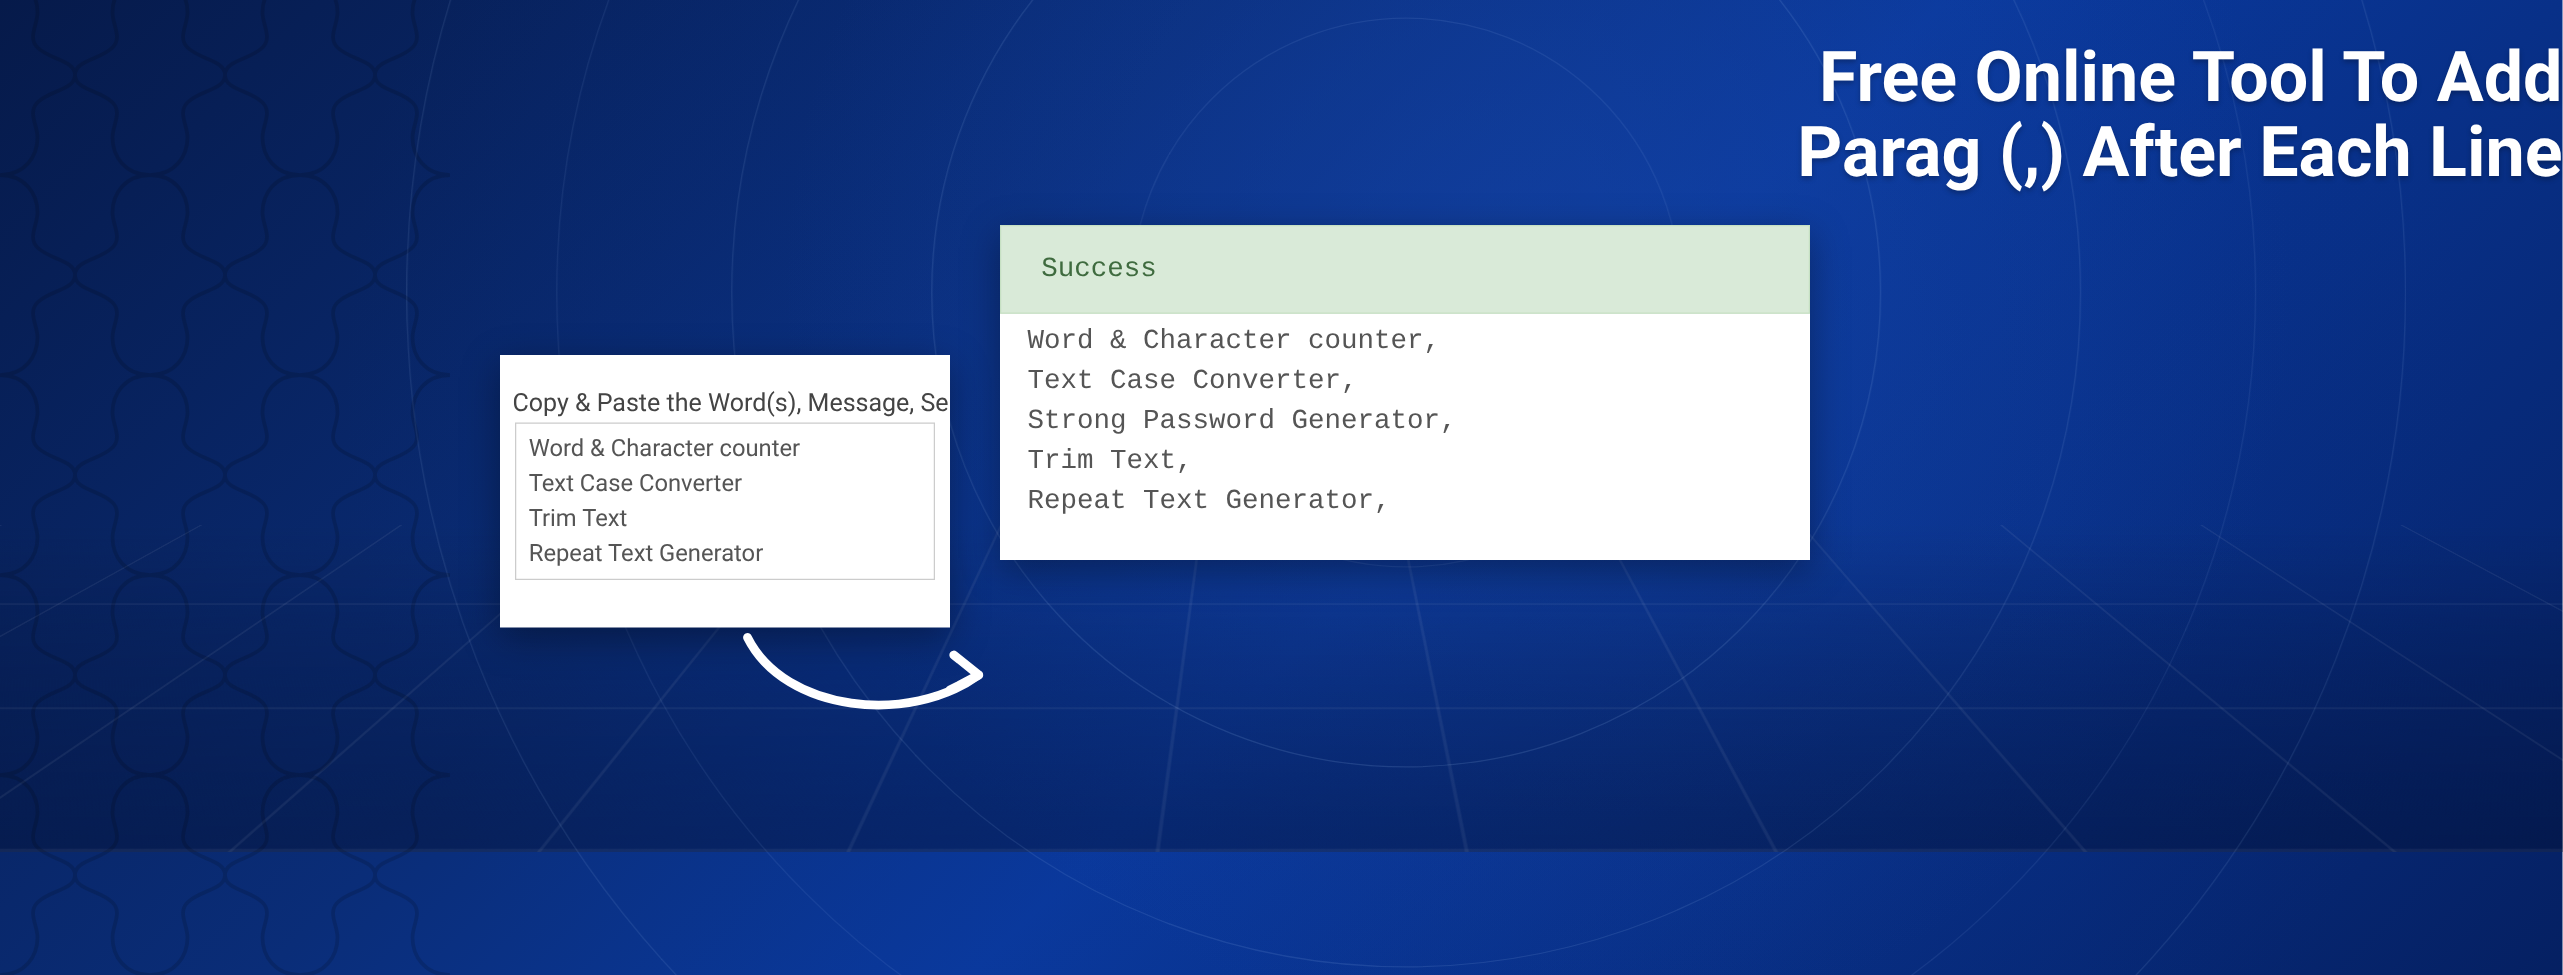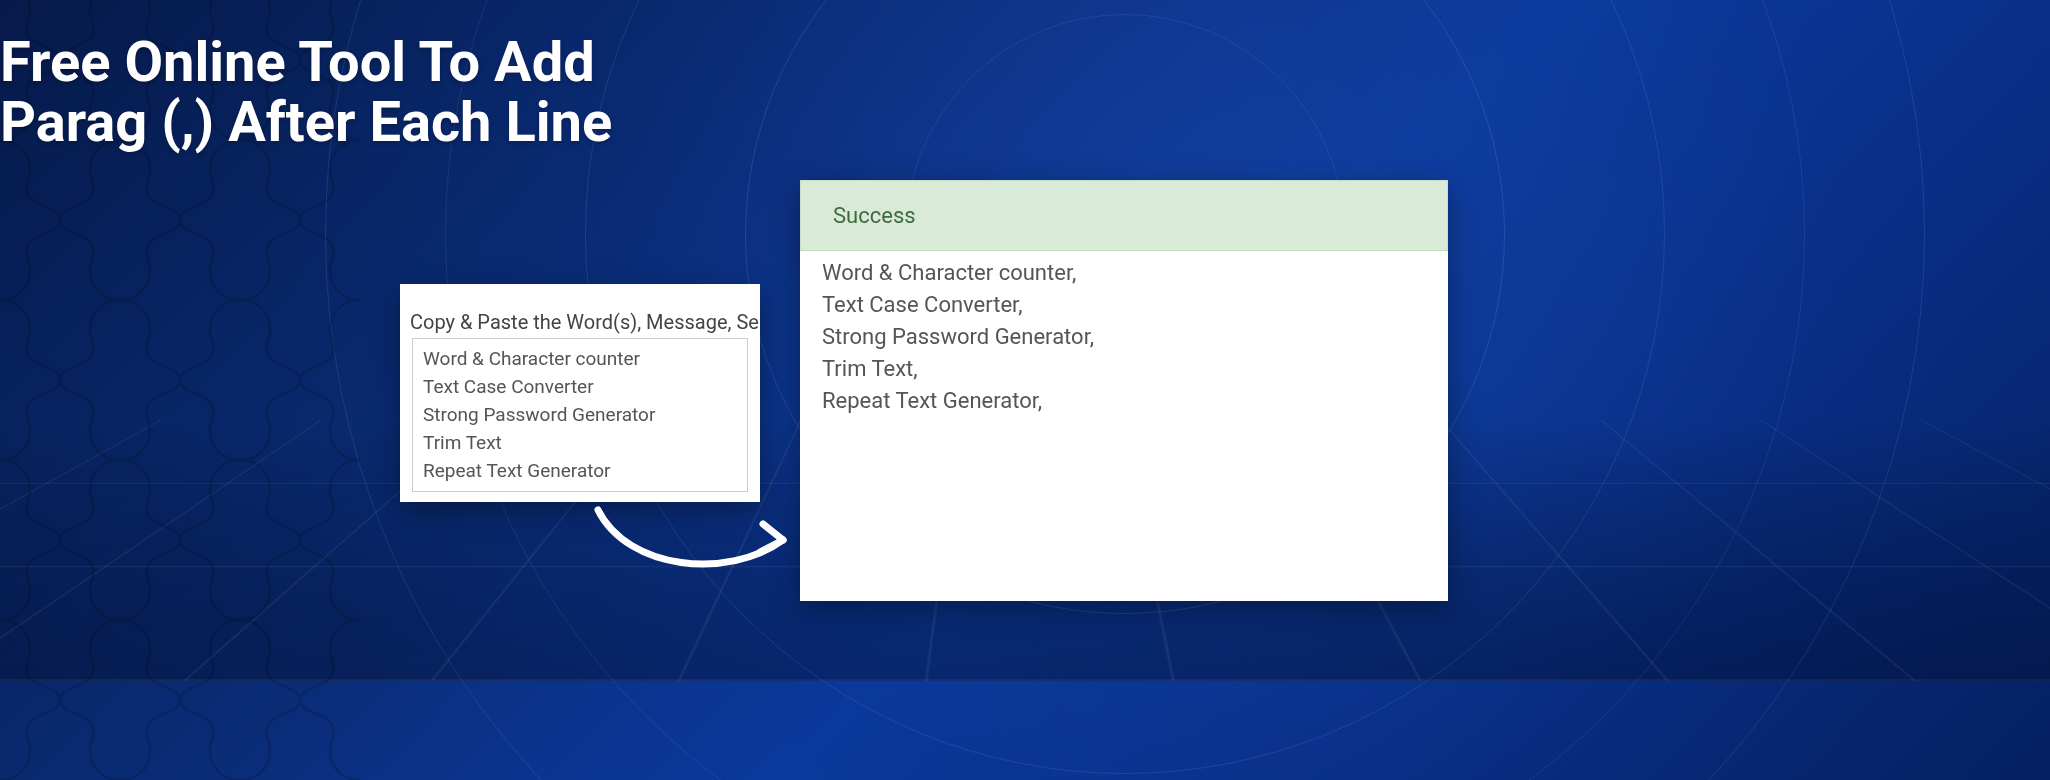--- a/index.html
+++ b/index.html
@@ -53,21 +53,21 @@
     left: -60px; top: -20px; bottom: -60px; width: 420px;
     opacity: 0.4;
     color: rgba(0,0,0,0.35);
     overflow: hidden;
   }
 
   
   .title {
     position: absolute;
     left: 0; right: 0; top: 32px;
-    text-align: left;
+    text-align: right;
     color: #fff;
     font-weight: 700;
     font-size: 56px;
     line-height: 1.08;
     text-shadow: 0 2px 4px rgba(0,0,0,0.25);
   }
 
   
   .panel {
     position: absolute;
@@ -79,22 +79,23 @@
     left: 400px;
     top: 284px;
     width: 360px;
     height: 218px;
     overflow: hidden;
   }
   .panel-right {
     left: 800px;
     top: 180px;
     width: 648px;
-    height: 421px;
-    overflow: hidden;
+    height: 268px;
+    overflow: hidden;
+    font-family: Liberation Mono, monospace;
   }
 
   .success-bar {
     background: #d9ead8;
     border: 1px solid #c6e0c3;
     color: #3f6b3f;
     font-size: 22px;
     padding: 22px 32px;
   }
   .instr {
@@ -171,21 +172,20 @@
 <div class="title">
   <span>Free Online Tool To Add</span><br>
   <span>Parag (,) After Each Line</span>
 </div>
 
 <div class="panel panel-left">
   <div class="instr">Copy &amp; Paste the Word(s), Message, Se</div>
   <div class="textbox">
     <div class="tb-line">Word &amp; Character counter</div>
     <div class="tb-line">Text Case Converter</div>
-    <div class="tb-line">Strong Password Generator</div>
     <div class="tb-line">Trim Text</div>
     <div class="tb-line">Repeat Text Generator</div>
   </div>
 </div>
 
 <div class="panel panel-right">
   <div class="success-bar">Success</div>
   <div class="textbox">
     <div class="tb-line">Word &amp; Character counter,</div>
     <div class="tb-line">Text Case Converter,</div>

